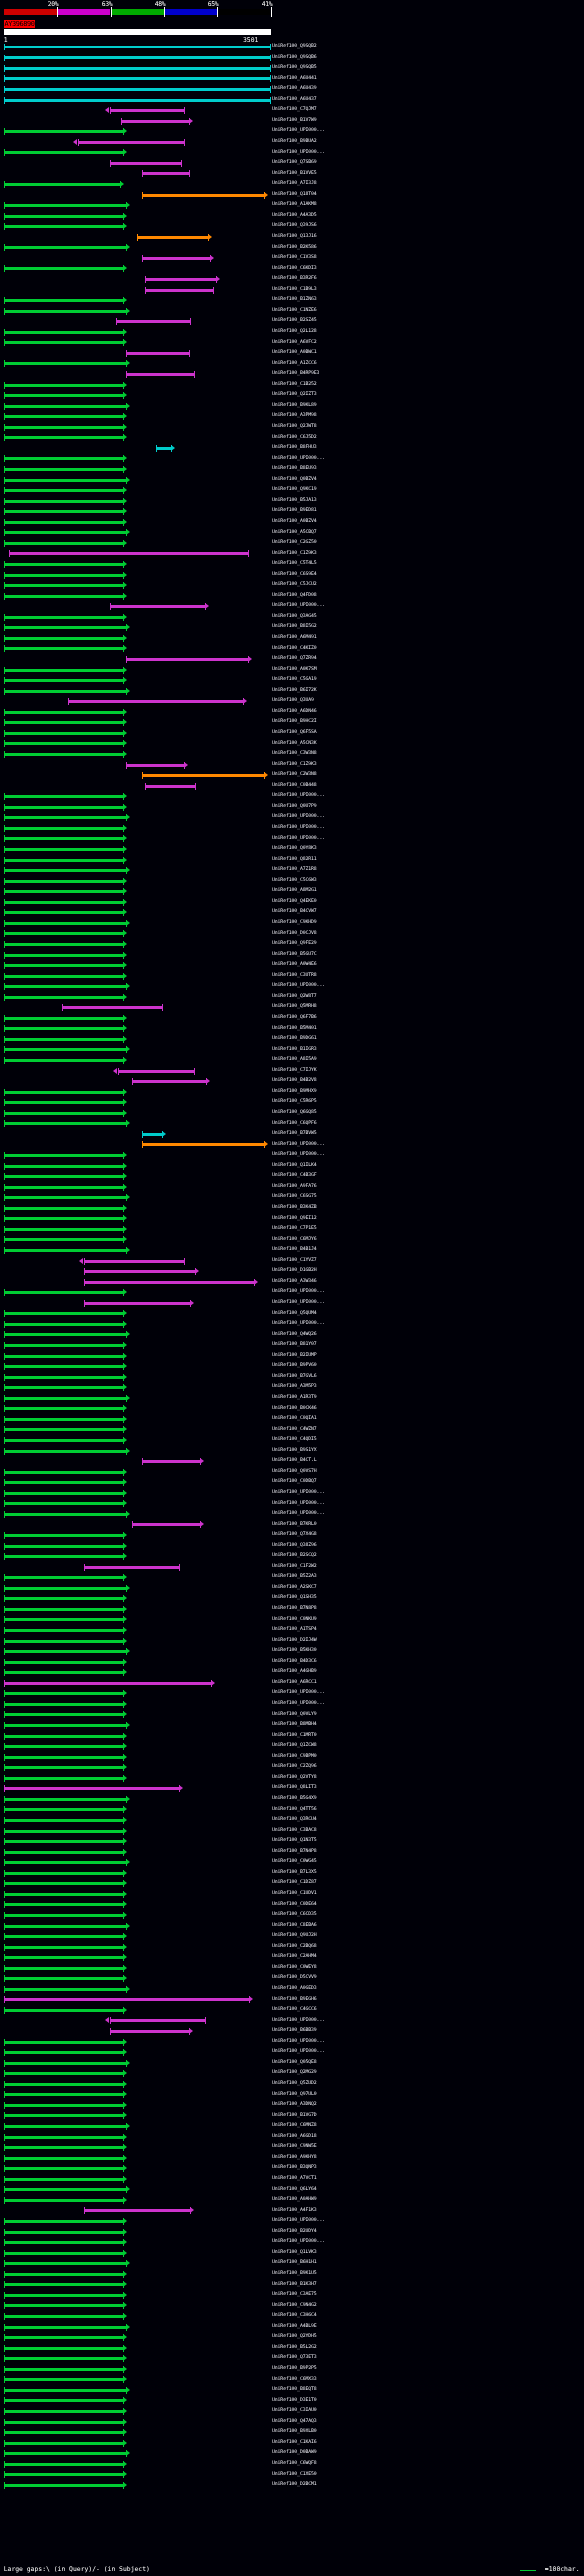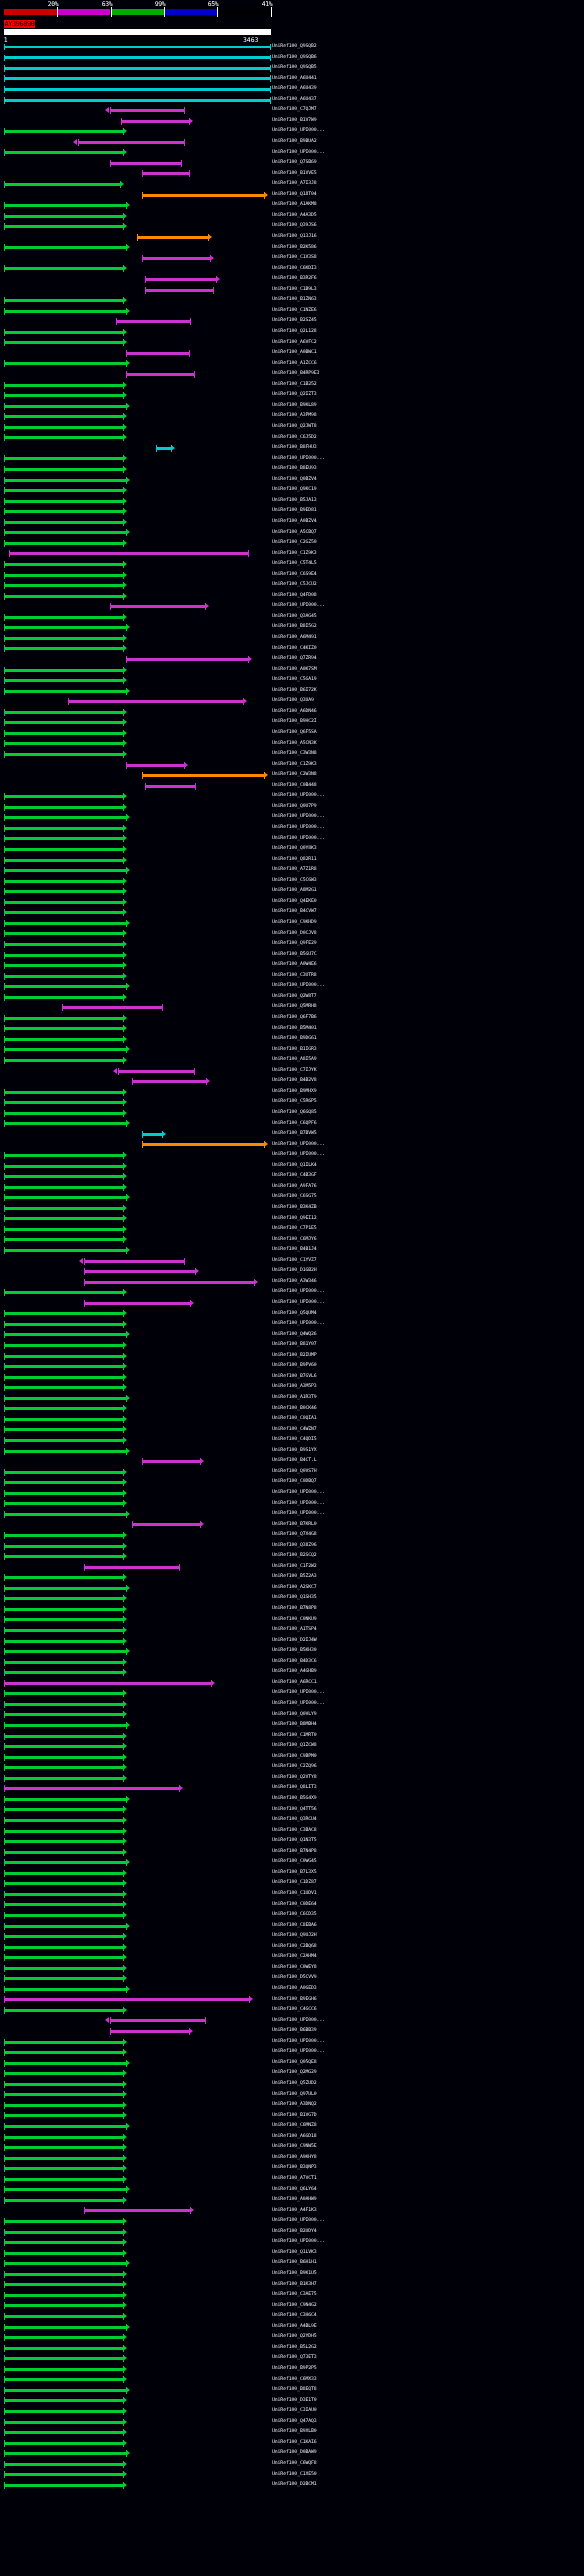--- a/index.html
+++ b/index.html
@@ -168,31 +168,31 @@
       <div class="ruler-seg" style="left: 0px; width: 53px; background: rgb(204, 0, 0);"></div>
       <div class="ruler-seg" style="left: 53px; width: 53px; background: rgb(204, 0, 204);"></div>
       <div class="ruler-seg" style="left: 107px; width: 53px; background: rgb(0, 170, 0);"></div>
       <div class="ruler-seg" style="left: 160px; width: 53px; background: rgb(0, 0, 204);"></div>
       <div class="ruler-seg" style="left: 213px; width: 53px; background: rgb(0, 0, 0);"></div>
       <div class="ruler-tick" style="left: 53px;"></div>
       <div class="ruler-lbl" style="left: 44px;">20%</div>
       <div class="ruler-tick" style="left: 107px;"></div>
       <div class="ruler-lbl" style="left: 98px;">63%</div>
       <div class="ruler-tick" style="left: 160px;"></div>
-      <div class="ruler-lbl" style="left: 151px;">99%</div>
+      <div class="ruler-lbl" style="left: 151px;">48%</div>
       <div class="ruler-tick" style="left: 213px;"></div>
       <div class="ruler-lbl" style="left: 204px;">65%</div>
       <div class="ruler-tick" style="left: 267px;"></div>
       <div class="ruler-lbl" style="left: 258px;">41%</div>
     </div>
 
   <div class="query-label">AY396890</div>
   <div class="query-bar"></div>
   <div class="query-start">1</div>
-  <div class="query-end">3463</div>
+  <div class="query-end">3501</div>
 
   <div class="plot">
       <div class="hit" style="left: 3.7px; top: 1.8px; width: 267px; background: rgb(0, 204, 204);">
         <div class="hit-cap" style="left: 0px; background: rgb(0, 204, 204);"></div>
         <div class="hit-cap" style="left: 266px; background: rgb(0, 204, 204);"></div>
       </div>
       <div class="label" style="top: 0px;">UniRef100_Q9SQB2</div>
       <div class="hit" style="left: 3.7px; top: 12.4px; width: 267px; background: rgb(0, 204, 204);">
         <div class="hit-cap" style="left: 0px; background: rgb(0, 204, 204);"></div>
         <div class="hit-cap" style="left: 266px; background: rgb(0, 204, 204);"></div>
@@ -1559,15 +1559,20 @@
       </div>
       <div class="label" style="top: 2428px;">UniRef100_C1XE50</div>
       <div class="hit" style="left: 3.7px; top: 2440px; width: 120px; background: rgb(0, 204, 51);">
         <div class="hit-cap" style="left: 0px; background: rgb(0, 204, 51);"></div>
         <div class="hit-cap" style="left: 119px; background: rgb(0, 204, 51);"></div>
         <div class="arrow" style="left: 119px; border-left: 4.6px solid rgb(0, 204, 51);"></div>
       </div>
       <div class="label" style="top: 2438px;">UniRef100_D2BCM1</div>
     </div>
 
+  <div class="footer">
+    <div class="footer-left">Large gaps:\ (in Query)/- (in Subject)</div>
+    <div class="footer-dash"></div>
+    <div class="footer-right">=100char.</div>
+  </div>
 
 </div>
 
 
 </body></html>

